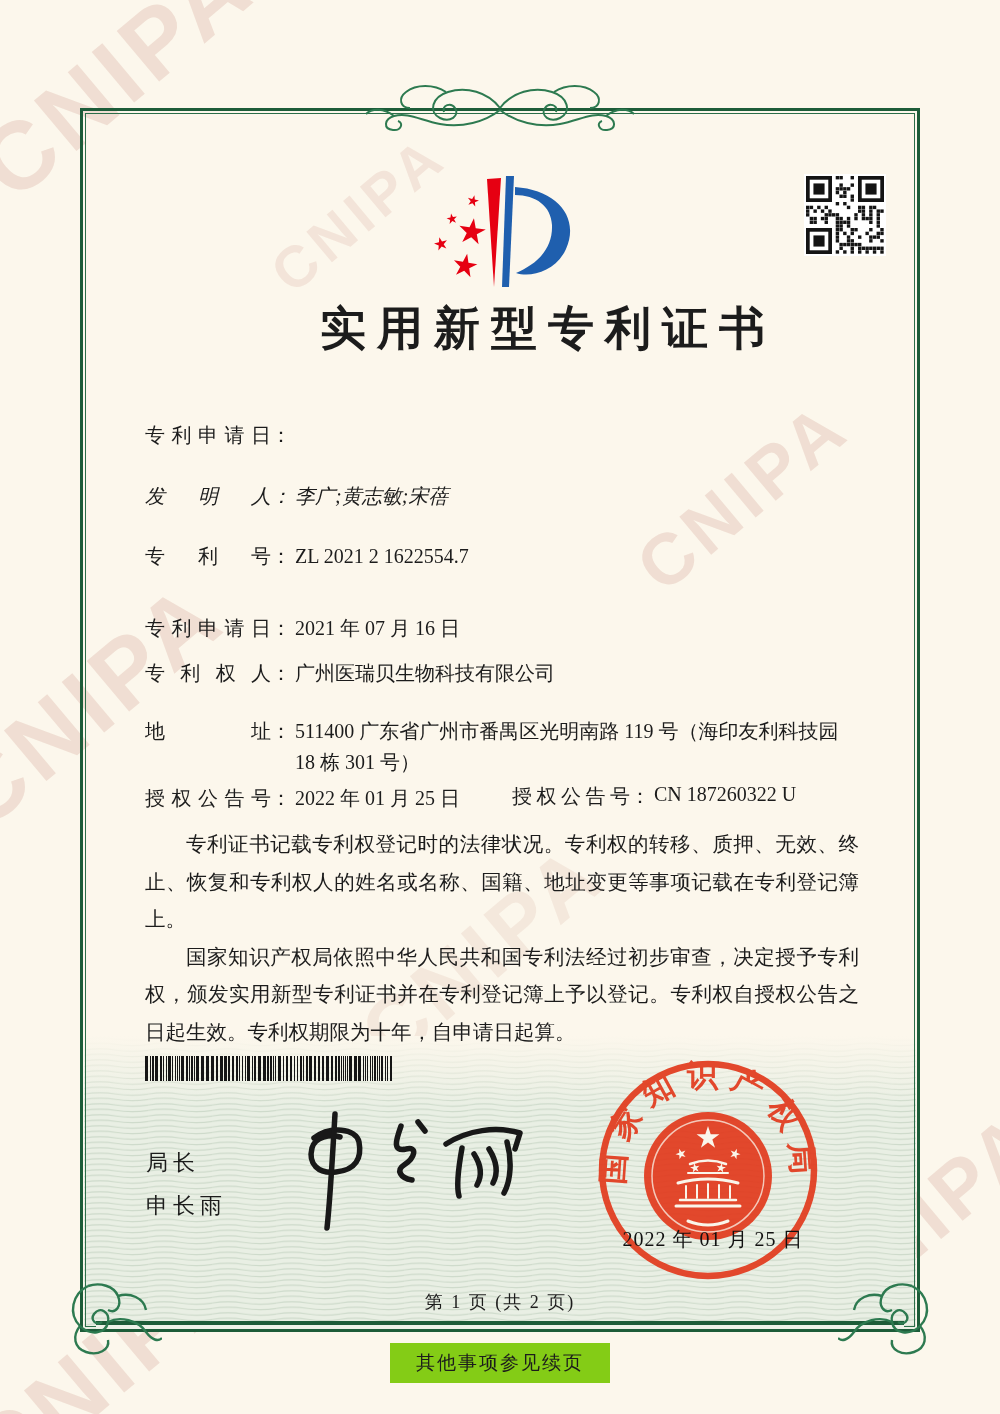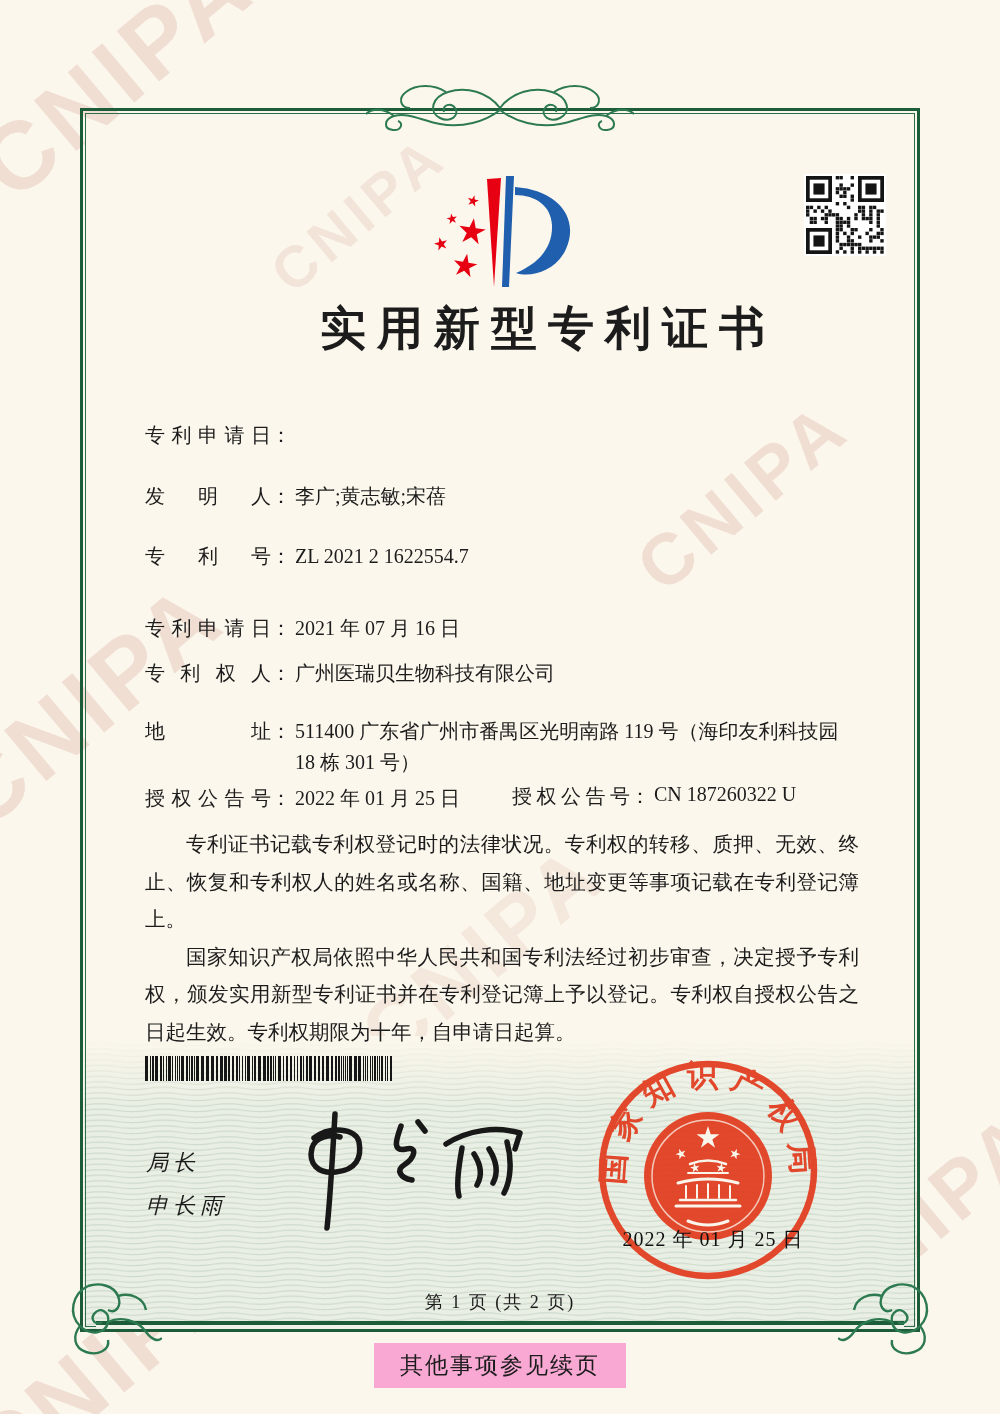--- a/index.html
+++ b/index.html
@@ -53,29 +53,29 @@
   .lbl{display:inline-block;width:126px;text-align:justify;text-align-last:justify;flex:none;}
   .colon{flex:none;}
   .val{margin-left:4px;max-width:566px;}
   .grant-no{position:absolute;left:512px;font-size:20px;display:flex;}
   .grant-no .lbl{width:118px;}
   
   .body-text{position:absolute;left:145px;top:826px;width:714px;font-size:20.5px;}
   .body-text p{margin:0;text-indent:2em;text-align:justify;line-height:1.83;}
   
   .barcode{position:absolute;left:145px;top:1056px;width:254px;height:25px;display:flex;align-items:stretch;}
-  .officials{position:absolute;left:146px;top:1142px;font-size:22px;letter-spacing:5px;line-height:1.95;font-style:italic;}
+  .officials{position:absolute;left:146px;top:1142px;font-size:22px;letter-spacing:5px;line-height:1.95;}
   .signature{position:absolute;left:268px;top:1098px;width:274px;height:148px;}
   .seal{position:absolute;left:592px;top:1054px;width:232px;height:232px;}
   .seal-date{position:absolute;left:618px;top:1226px;width:190px;text-align:center;
     font-size:20px;letter-spacing:1px;color:#111;z-index:5;}
   .page-info{position:absolute;left:0;top:1290px;width:100%;text-align:center;font-size:18px;letter-spacing:2px;}
   .note{
     position:absolute;left:50%;top:1343px;transform:translateX(-50%);
-    background:#f9a8d4;padding:7px 26px;font-size:23px;letter-spacing:2px;white-space:nowrap;
+    background:#84cc16;padding:7px 26px;font-size:19px;letter-spacing:2px;white-space:nowrap;
   }
 </style>
 </head>
 <body>
 
 <div class="page">
 
   <div class="wm" style="left:-45px;top:20px;font-size:96px;">CNIPA</div>
   <div class="wm" style="left:255px;top:180px;font-size:58px;color:rgba(213,165,152,0.22);">CNIPA</div>
   <div class="wm" style="left:618px;top:455px;font-size:72px;">CNIPA</div>
@@ -280,21 +280,21 @@
         <rect x="7.2" y="57.6" width="10.8" height="10.8" fill="#141414"></rect>
       </g>
   </svg>
 
   <div class="title">实用新型专利证书</div>
 
   <div class="row" style="top:420px;">
     <span class="lbl">专利申请日</span>
       <span class="colon">：</span>
   </div>
-  <div class="row" style="top:481px;">
+  <div class="row" style="top:481px;font-style:italic;">
     <span class="lbl">发明人</span>
       <span class="colon">：</span>
     <span class="val">李广;黄志敏;宋蓓</span>
   </div>
   <div class="row" style="top:541px;">
     <span class="lbl">专利号</span>
       <span class="colon">：</span>
     <span class="val">ZL 2021 2 1622554.7</span>
   </div>
   <div class="row" style="top:600px;margin-top:13px;">

